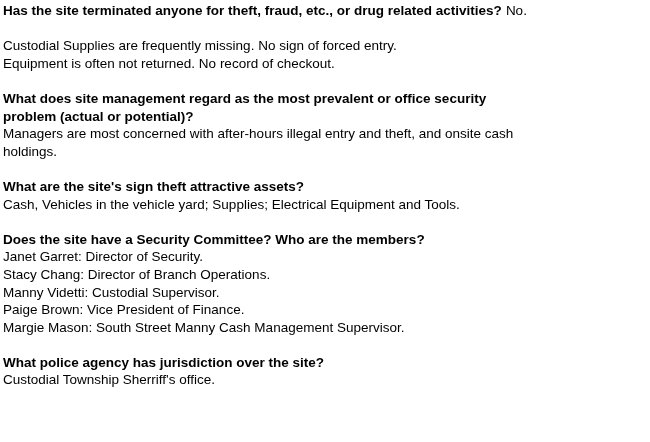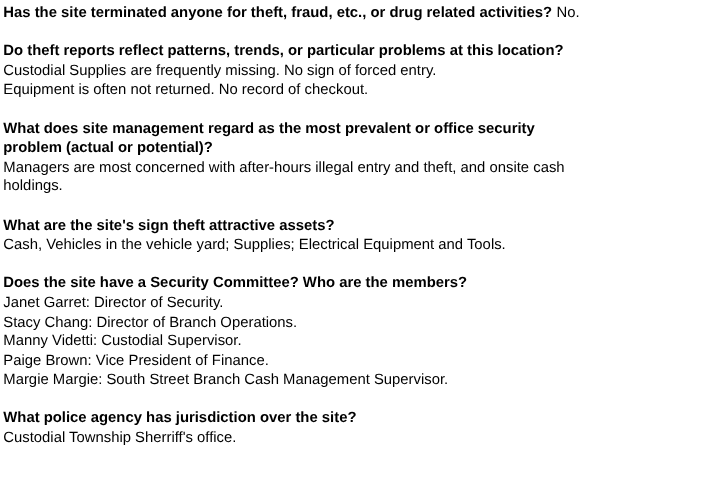--- a/index.html
+++ b/index.html
@@ -45,42 +45,41 @@
 </head>
 <body>
 
 <main class="doc">
 
   <section class="qa-section">
     <p><span class="question">Has the site terminated anyone for theft, fraud, etc., or drug related activities?</span><span class="inline-answer">No.</span></p>
   </section>
 
   <section class="qa-section">
-    <p class="question">Do theft reports reflect patterns, trends, or particular problems at this location?</p>
     <p class="answer-line">Custodial Supplies are frequently missing. No sign of forced entry.</p>
     <p class="answer-line">Equipment is often not returned. No record of checkout.</p>
   </section>
 
   <section class="qa-section">
     <p class="question">What does site management regard as the most prevalent or office security problem (actual or potential)?</p>
     <p class="answer-line">Managers are most concerned with after-hours illegal entry and theft, and onsite cash holdings.</p>
   </section>
 
   <section class="qa-section">
     <p class="question">What are the site's sign theft attractive assets?</p>
     <p class="answer-line">Cash, Vehicles in the vehicle yard; Supplies; Electrical Equipment and Tools.</p>
   </section>
 
   <section class="qa-section">
     <p class="question">Does the site have a Security Committee? Who are the members?</p>
     <p class="answer-line">Janet Garret: Director of Security.</p>
     <p class="answer-line">Stacy Chang: Director of Branch Operations.</p>
     <p class="answer-line">Manny Videtti: Custodial Supervisor.</p>
     <p class="answer-line">Paige Brown: Vice President of Finance.</p>
-    <p class="answer-line">Margie Margie: South Street Branch Cash Management Supervisor.</p>
+    <p class="answer-line">Margie Mason: South Street Manny Cash Management Supervisor.</p>
   </section>
 
 
   <section class="qa-section">
     <p class="question">What police agency has jurisdiction over the site?</p>
     <p class="answer-line">Custodial Township Sherriff's office.</p>
   </section>
 
 </main>
 

